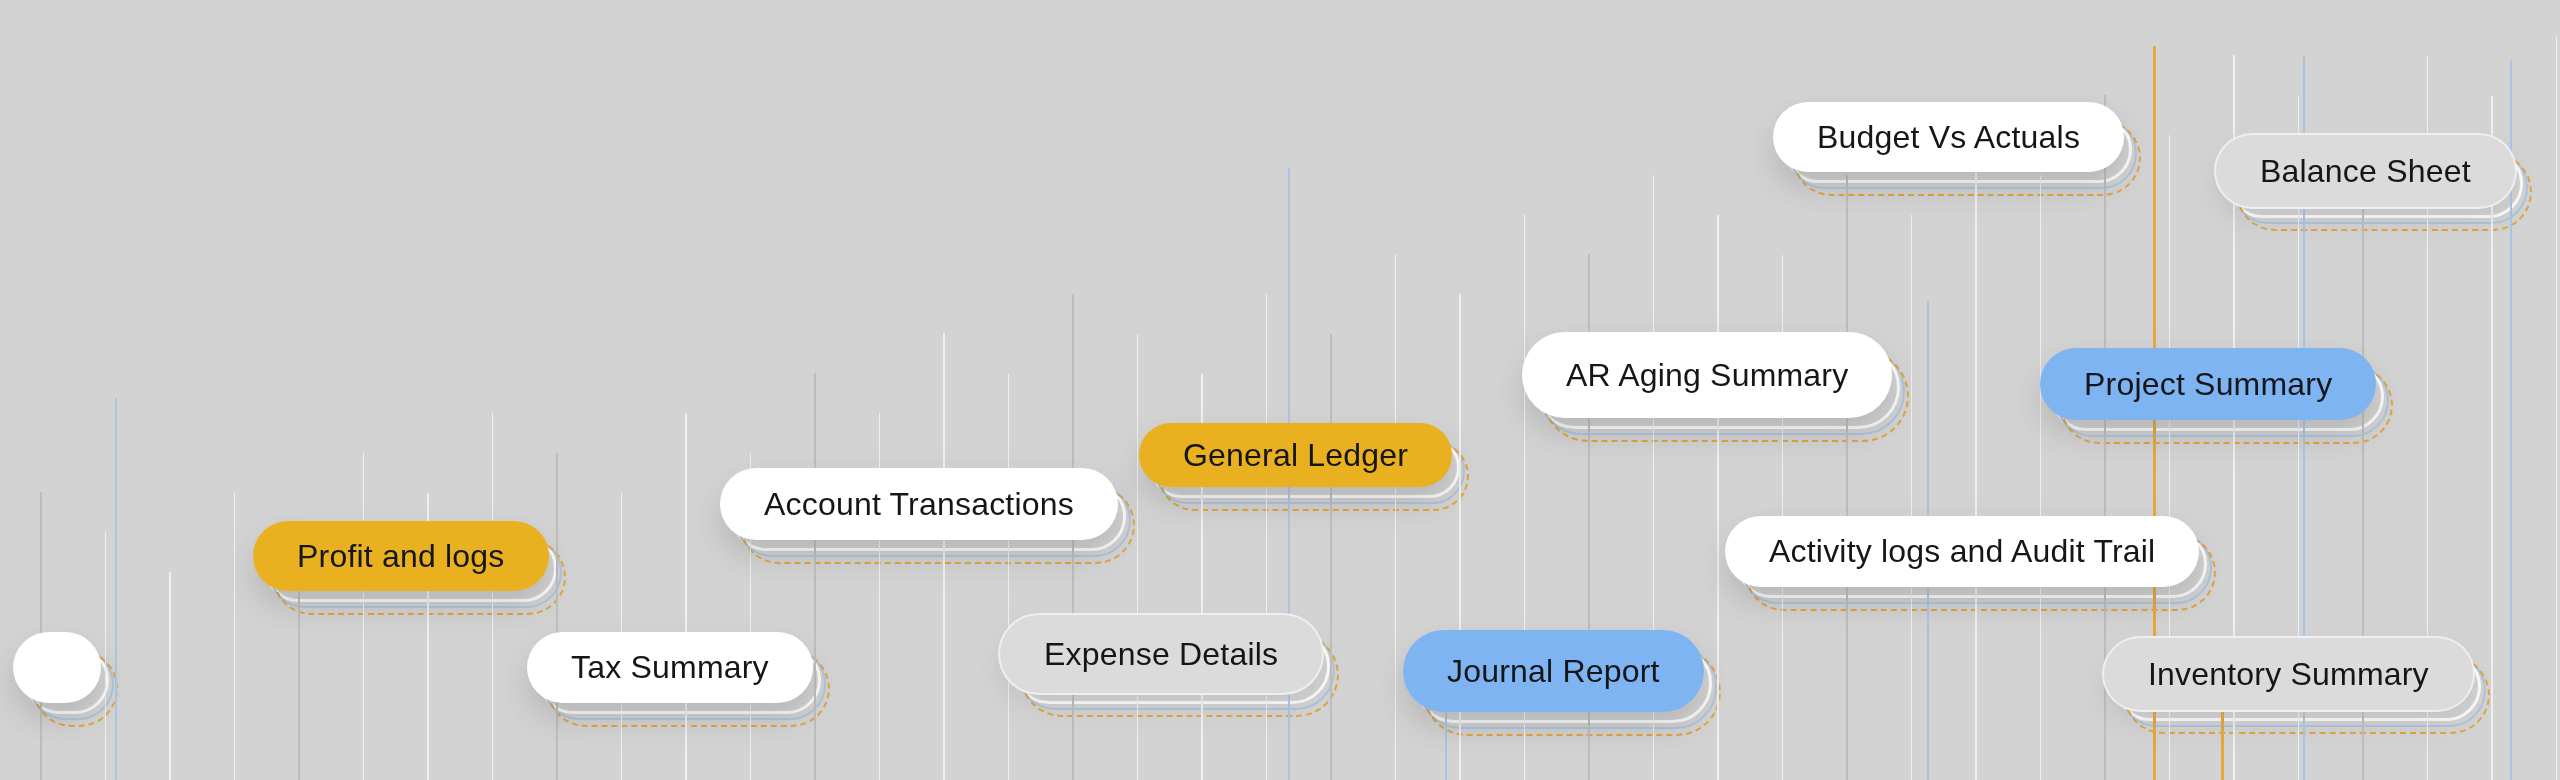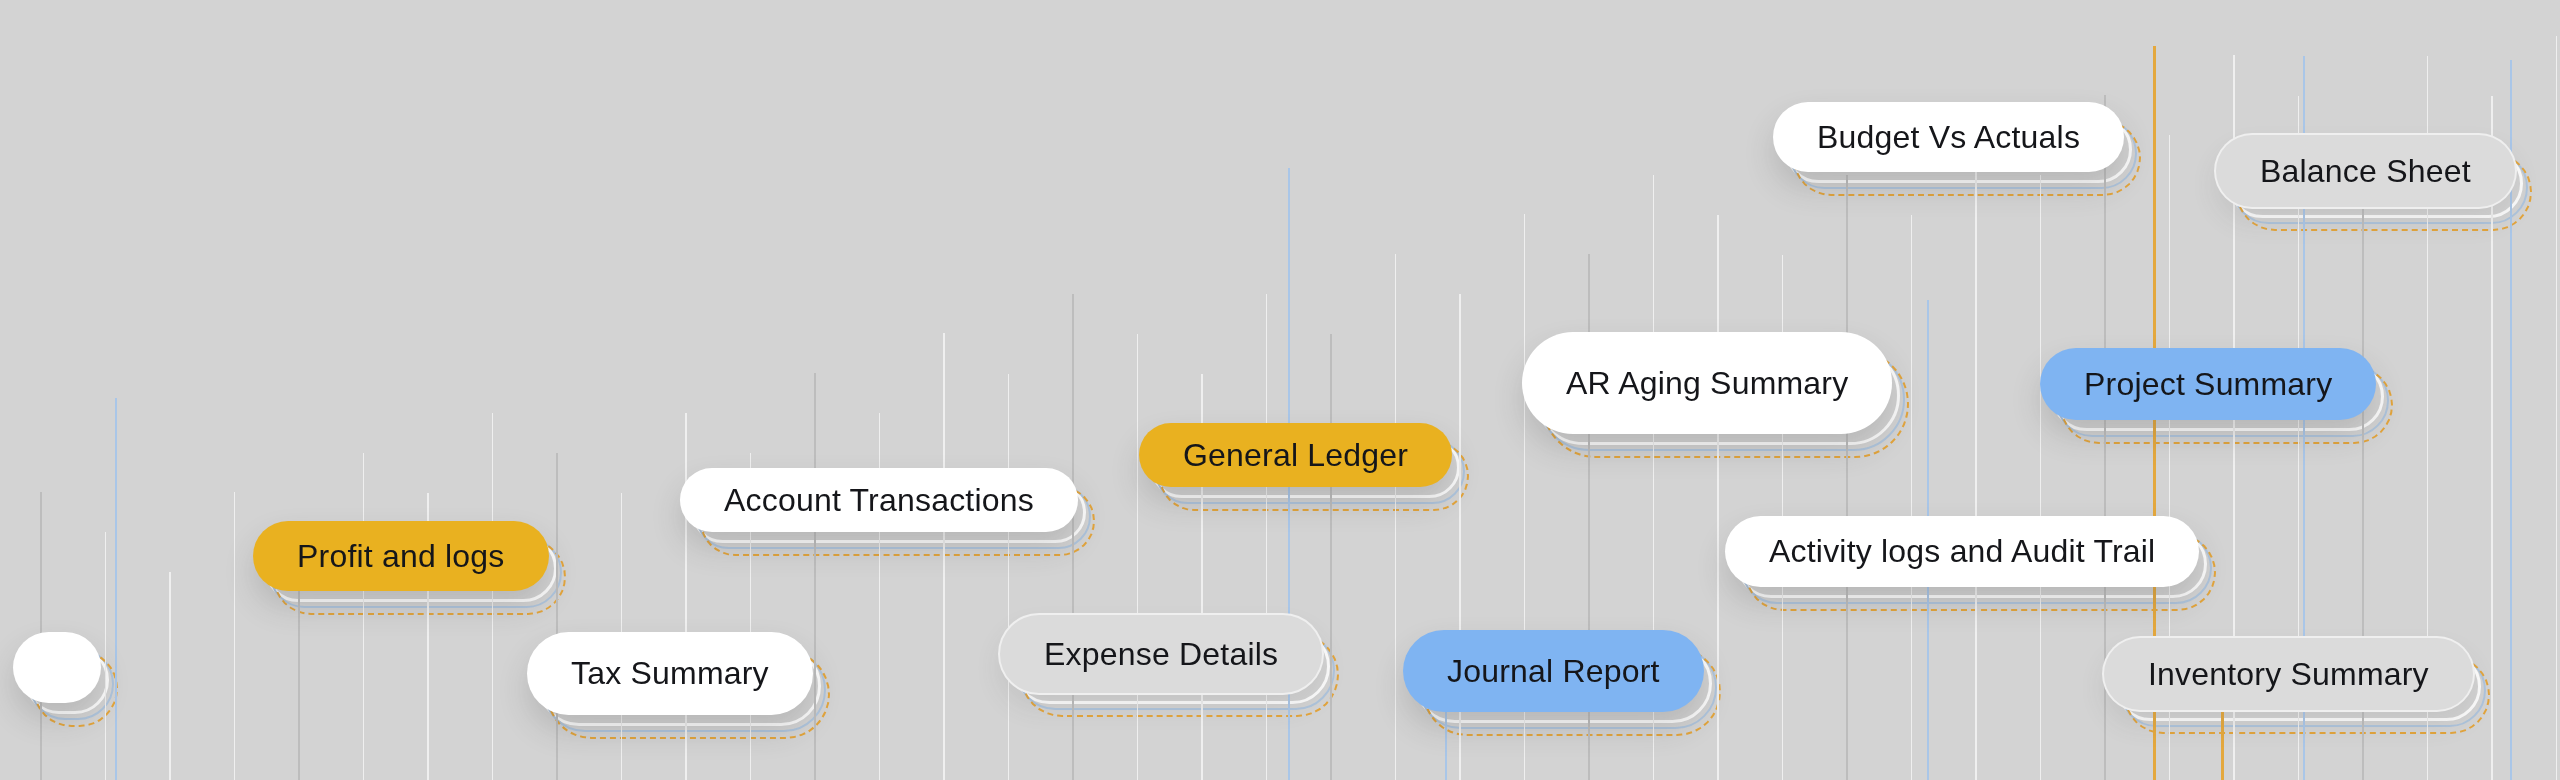--- a/index.html
+++ b/index.html
@@ -35,28 +35,28 @@
   .v-blue{background:var(--chip-blue,#7fb4f2);}
   .v-muted{
     background:var(--chip-muted,#dbdbdb);
     border:2px solid rgba(255,255,255,.55);
     box-shadow:0 14px 24px rgba(80,80,80,.10);
   }
   
   .c-customer-balances   {left:1332px;top:124px;height:88px;}
   .c-budget-vs-actuals   {left:1773px;top:102px;height:70px;justify-content:center;}
   .c-balance-sheet       {left:2214px;top:133px;height:72px;}
-  .c-ar-aging-summary    {left:1522px;top:332px;height:102px;justify-content:center;}
+  .c-ar-aging-summary    {left:1522px;top:332px;height:86px;justify-content:center;}
   .c-project-summary     {left:2040px;top:348px;height:72px;}
   .c-general-ledger      {left:1139px;top:423px;height:64px;}
-  .c-account-transactions{left:680px; top:468px;height:64px;}
+  .c-account-transactions{left:720px; top:468px;height:72px;}
   .c-profit-and-loss     {left:253px; top:521px;height:70px;}
   .c-activity-logs       {left:1725px;top:516px;height:71px;}
   .c-cash-flow-statement {left:13px;  top:632px;height:71px;}
-  .c-tax-summary         {left:527px; top:632px;height:83px;}
+  .c-tax-summary         {left:527px; top:632px;height:71px;}
   .c-expense-details     {left:998px; top:613px;height:78px;}
   .c-journal-report      {left:1403px;top:630px;height:82px;}
   .c-inventory-summary   {left:2102px;top:636px;height:72px;}
 </style>
 </head>
 <body>
 
 <div class="canvas">
 
   <div class="bars">

